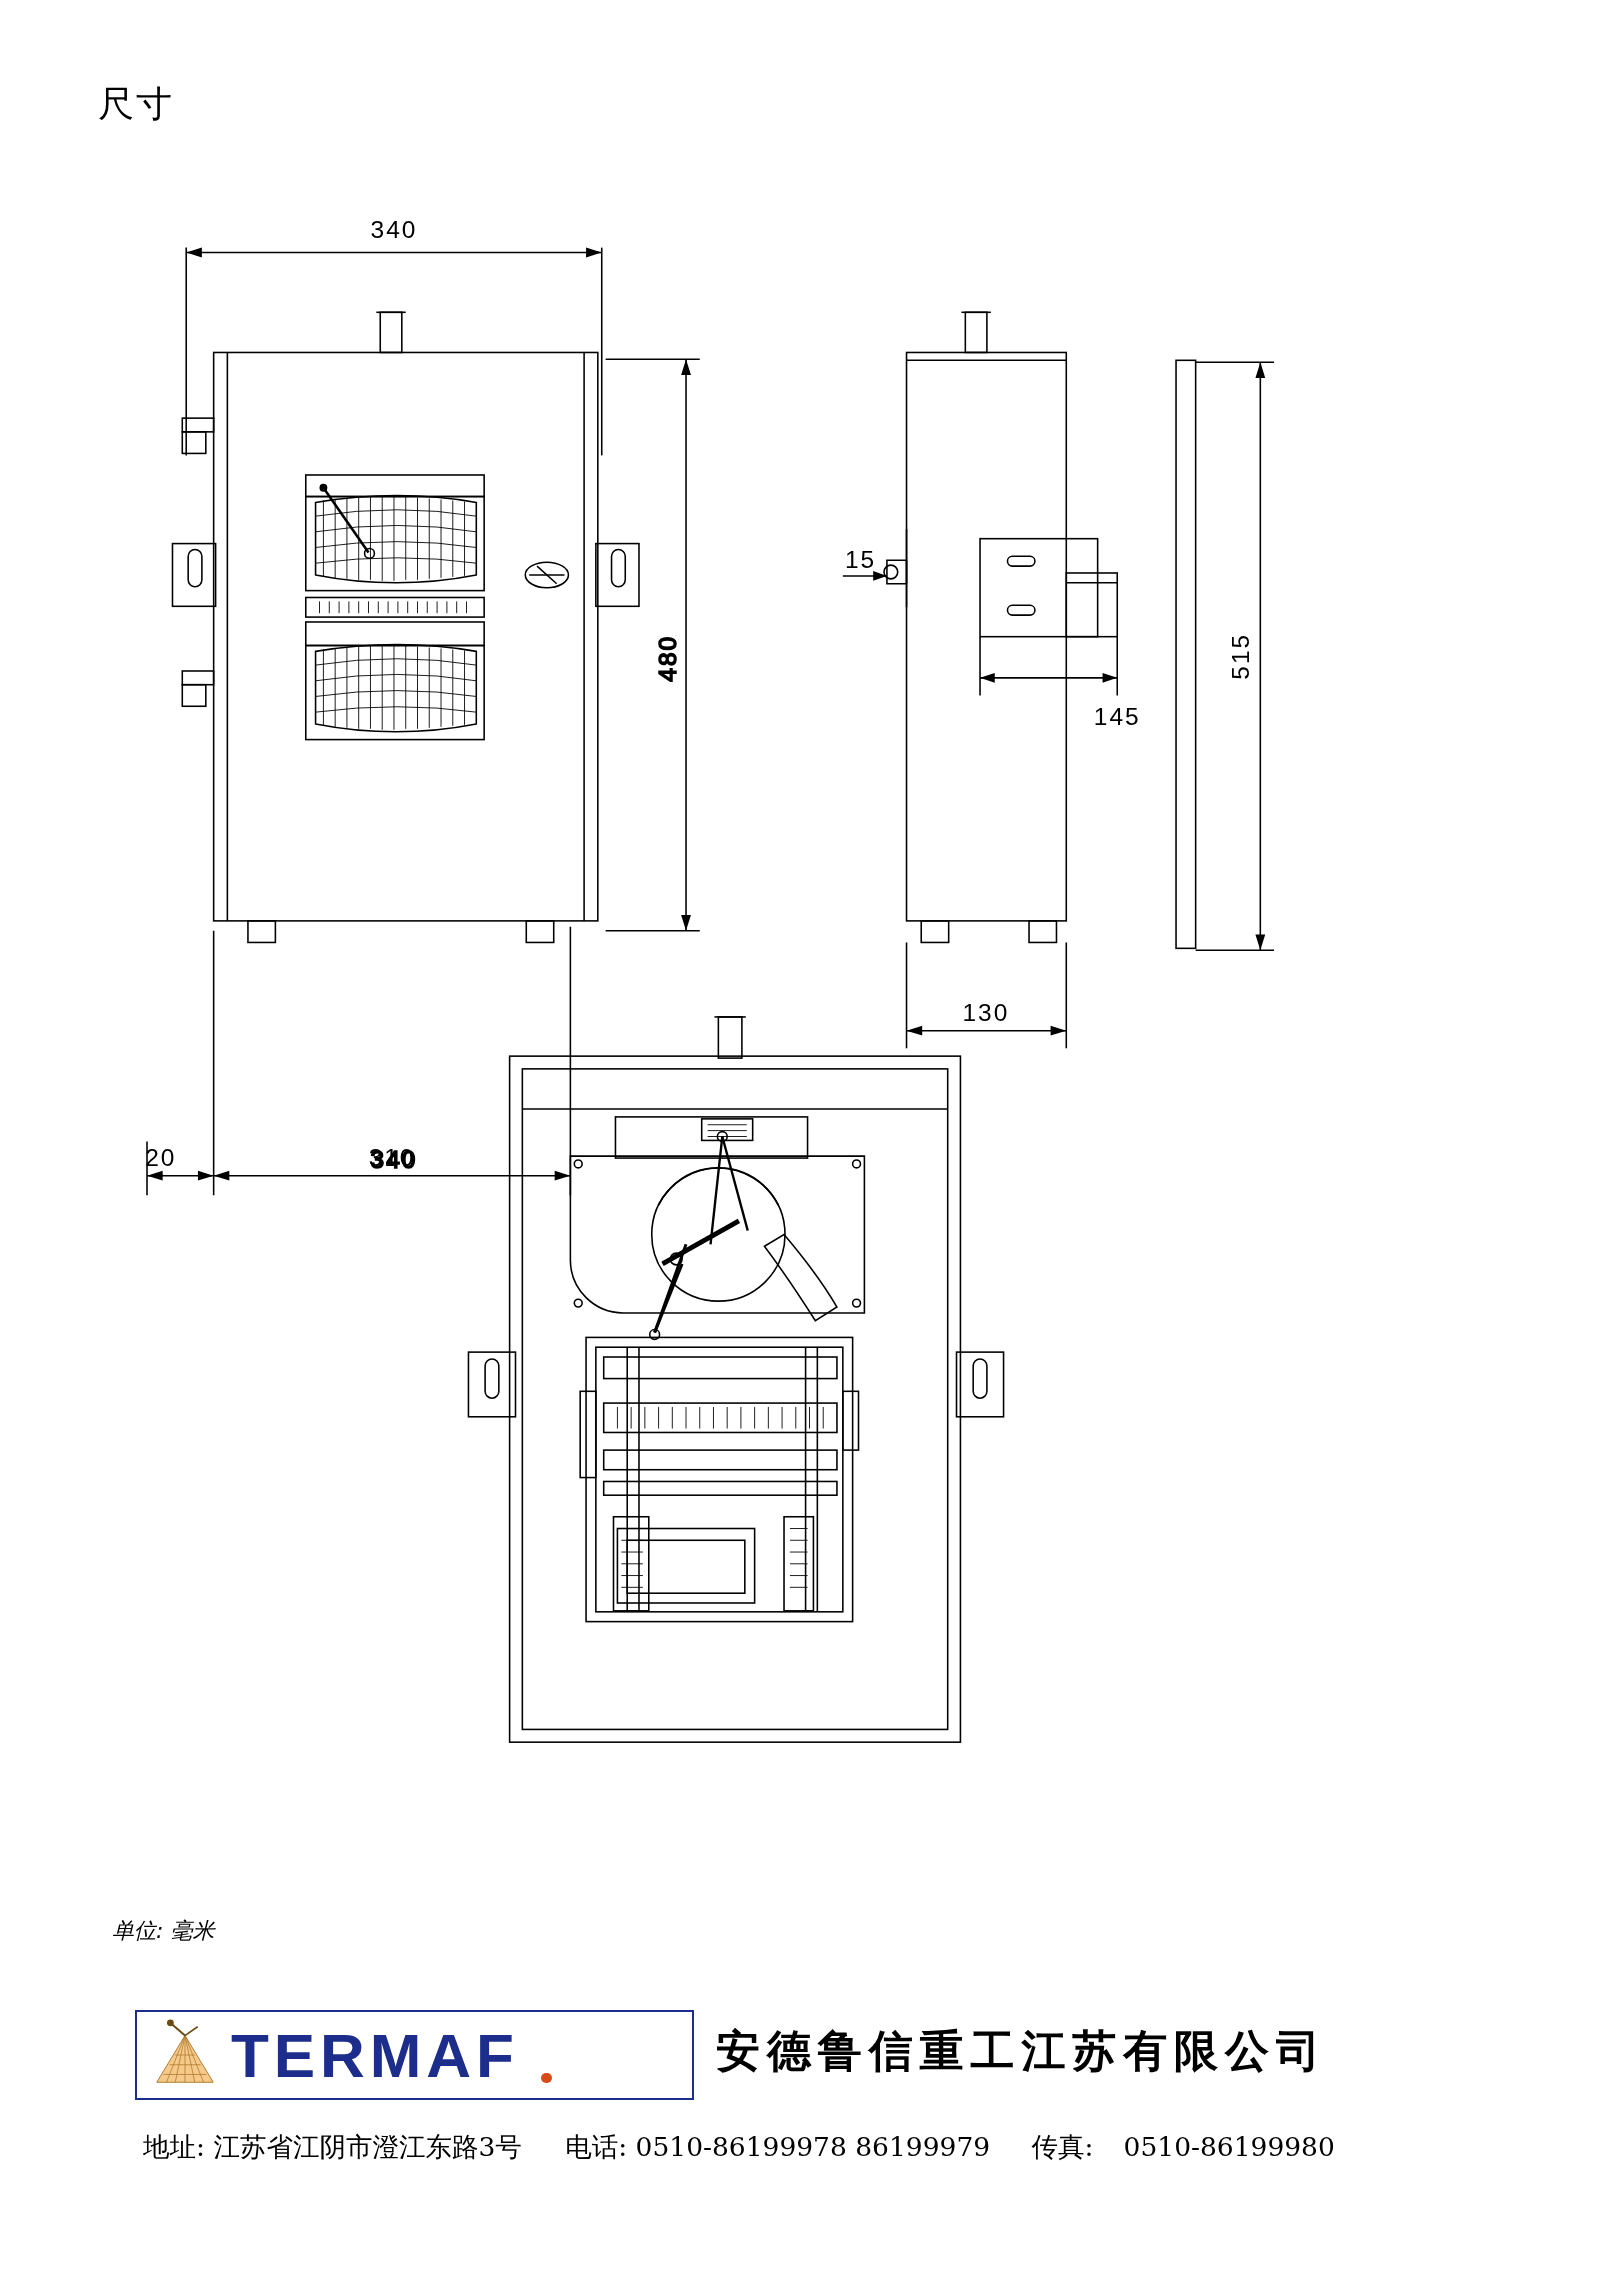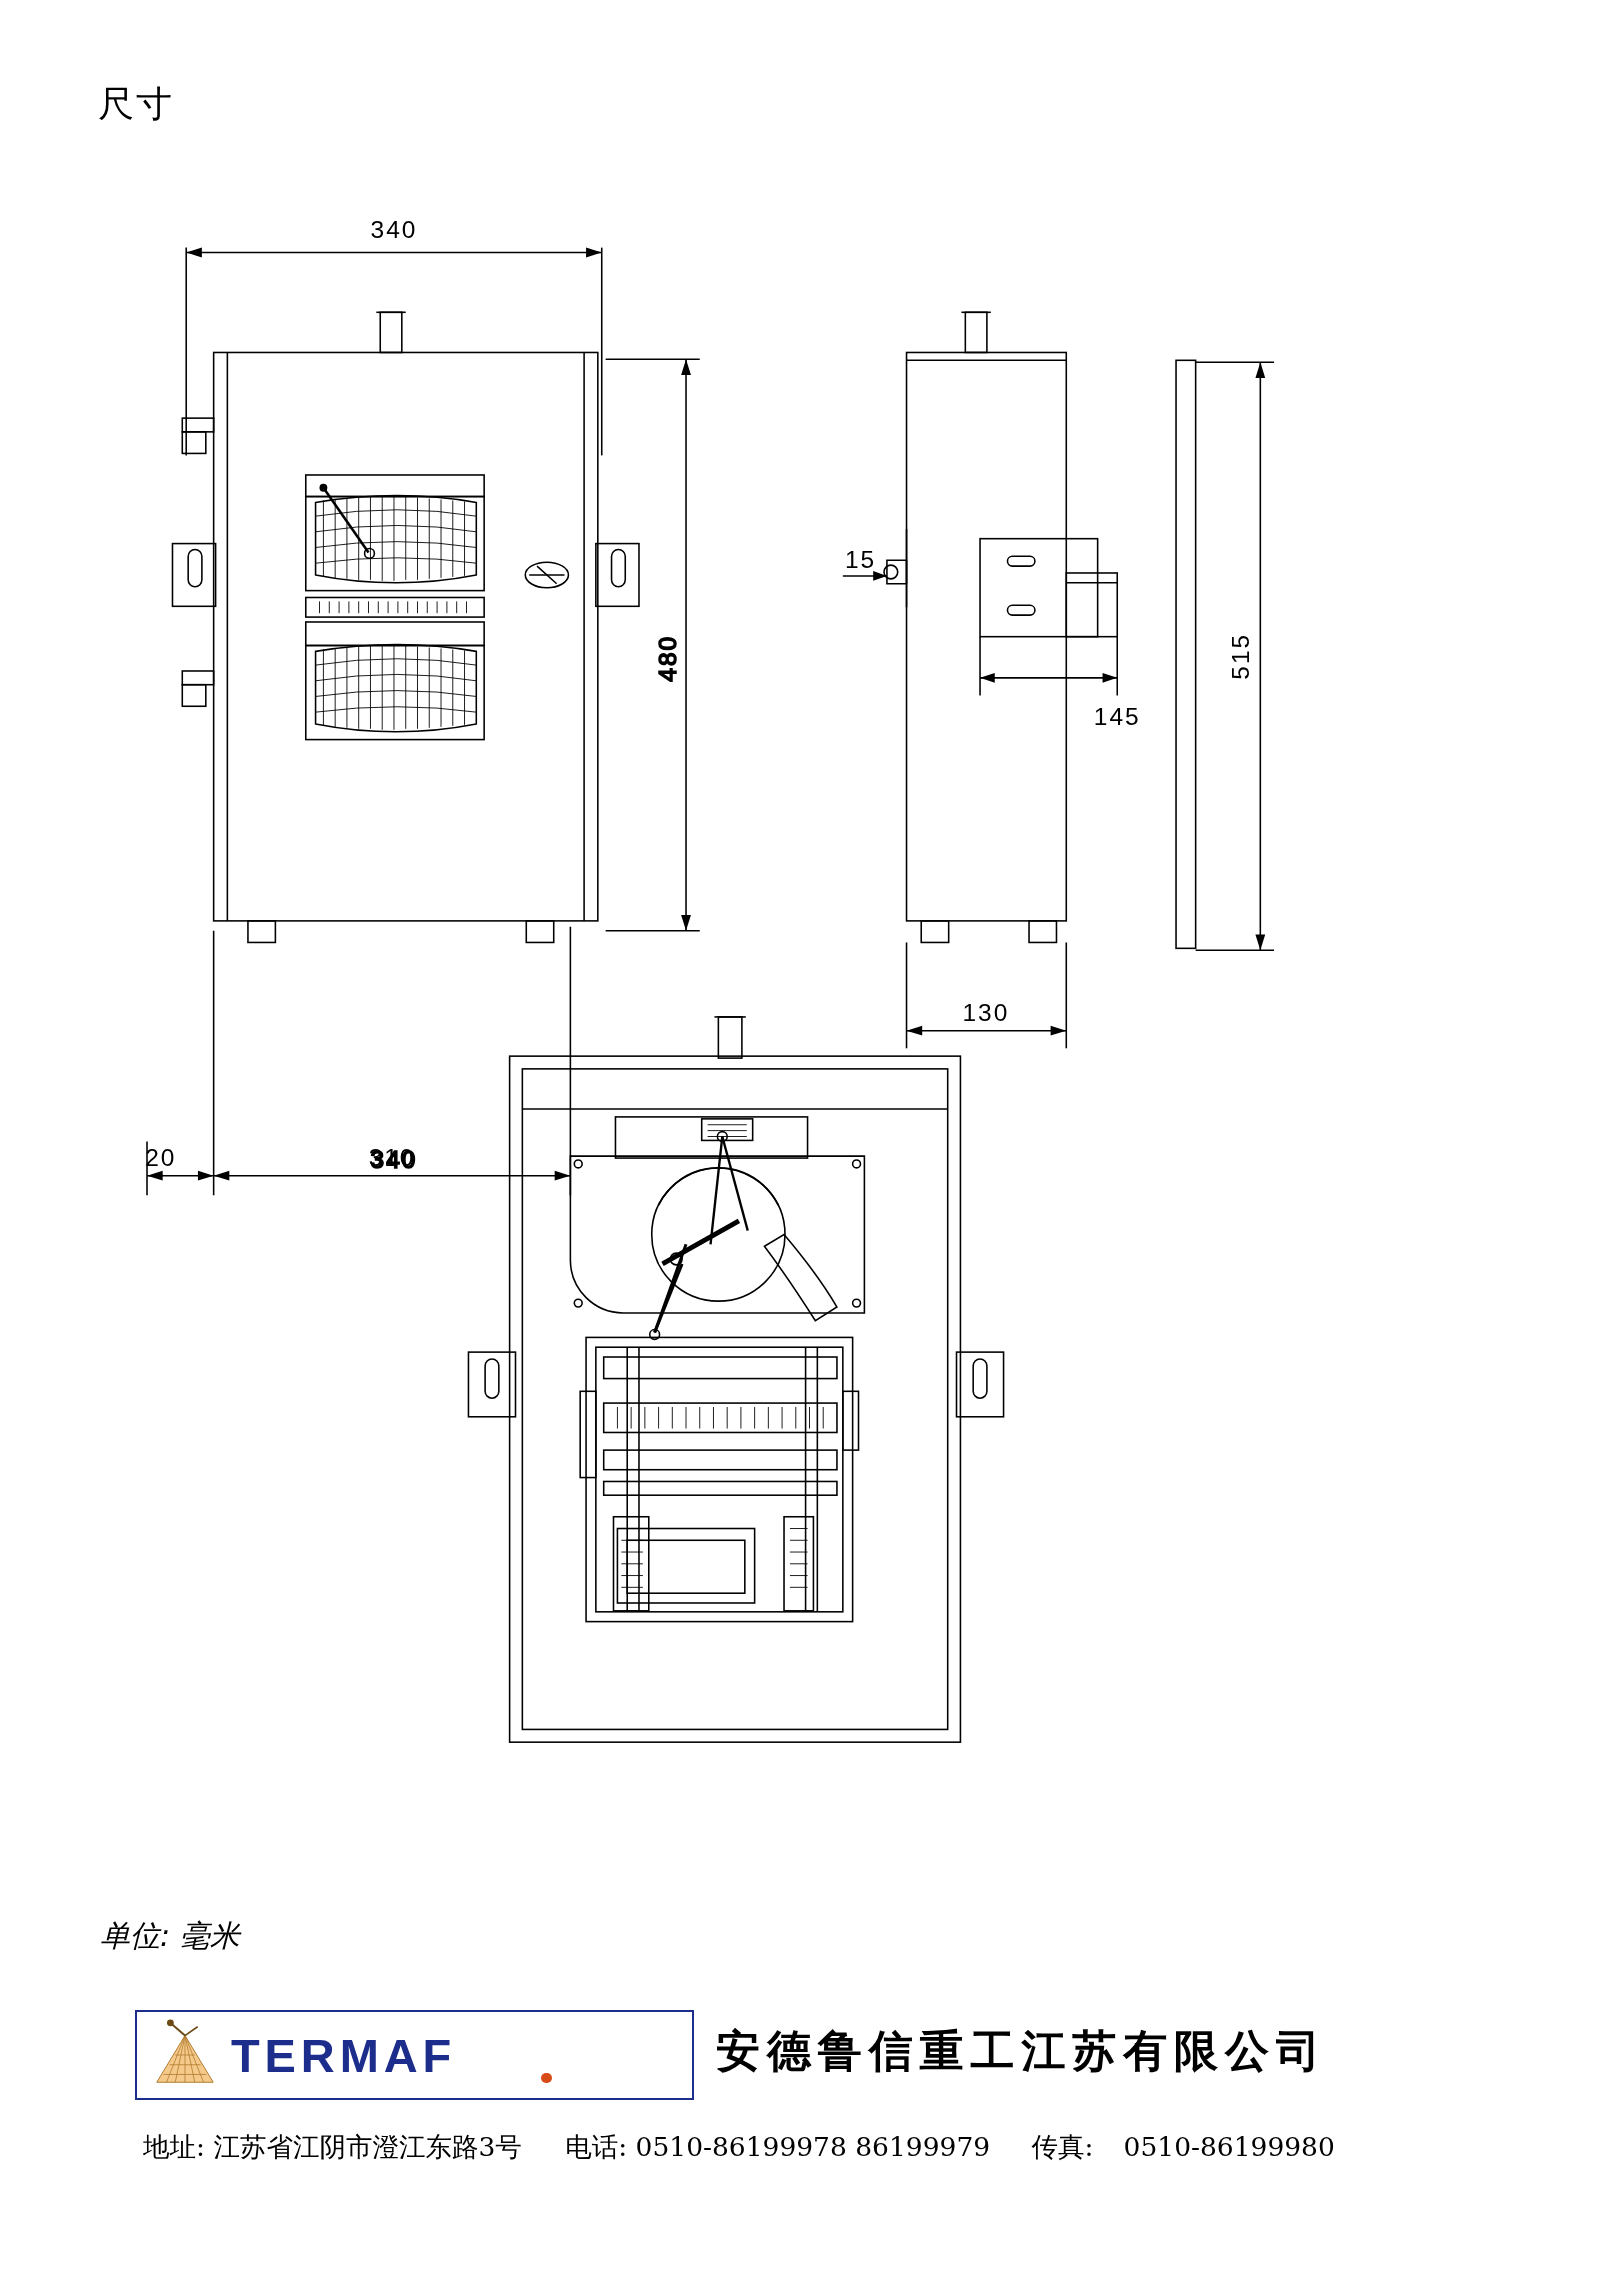--- a/index.html
+++ b/index.html
@@ -26,23 +26,23 @@
     left: 98px;
     top: 80px;
     font-size: 36px;
     font-family: "DejaVu Sans", sans-serif;
     font-weight: 500;
     letter-spacing: 2px;
     color: #000;
   }
   .units-note {
     position: absolute;
-    left: 100px;
+    left: 112px;
     top: 1916px;
-    font-size: 30px;
+    font-size: 22px;
     font-style: italic;
     font-family: "DejaVu Sans", sans-serif;
     color: #000;
   }
   .drawing-area {
     position: absolute;
     left: 0;
     top: 176px;
     width: 1620px;
     height: 1725px;
@@ -70,21 +70,21 @@
     left: 9.8px;
     top: 6.9px;
     width: 76px;
     height: 74px;
   }
   .logo-text {
     position: absolute;
     left: 94px;
     top: 2.9px;
     font-family: "Liberation Sans", sans-serif;
-    font-size: 47px;
+    font-size: 62px;
     font-weight: bold;
     letter-spacing: 4.9px;
     color: #1c2d8c;
     line-height: 84px;
   }
   .logo-dot {
     position: absolute;
     left: 404px;
     top: 61px;
     width: 10.8px;

